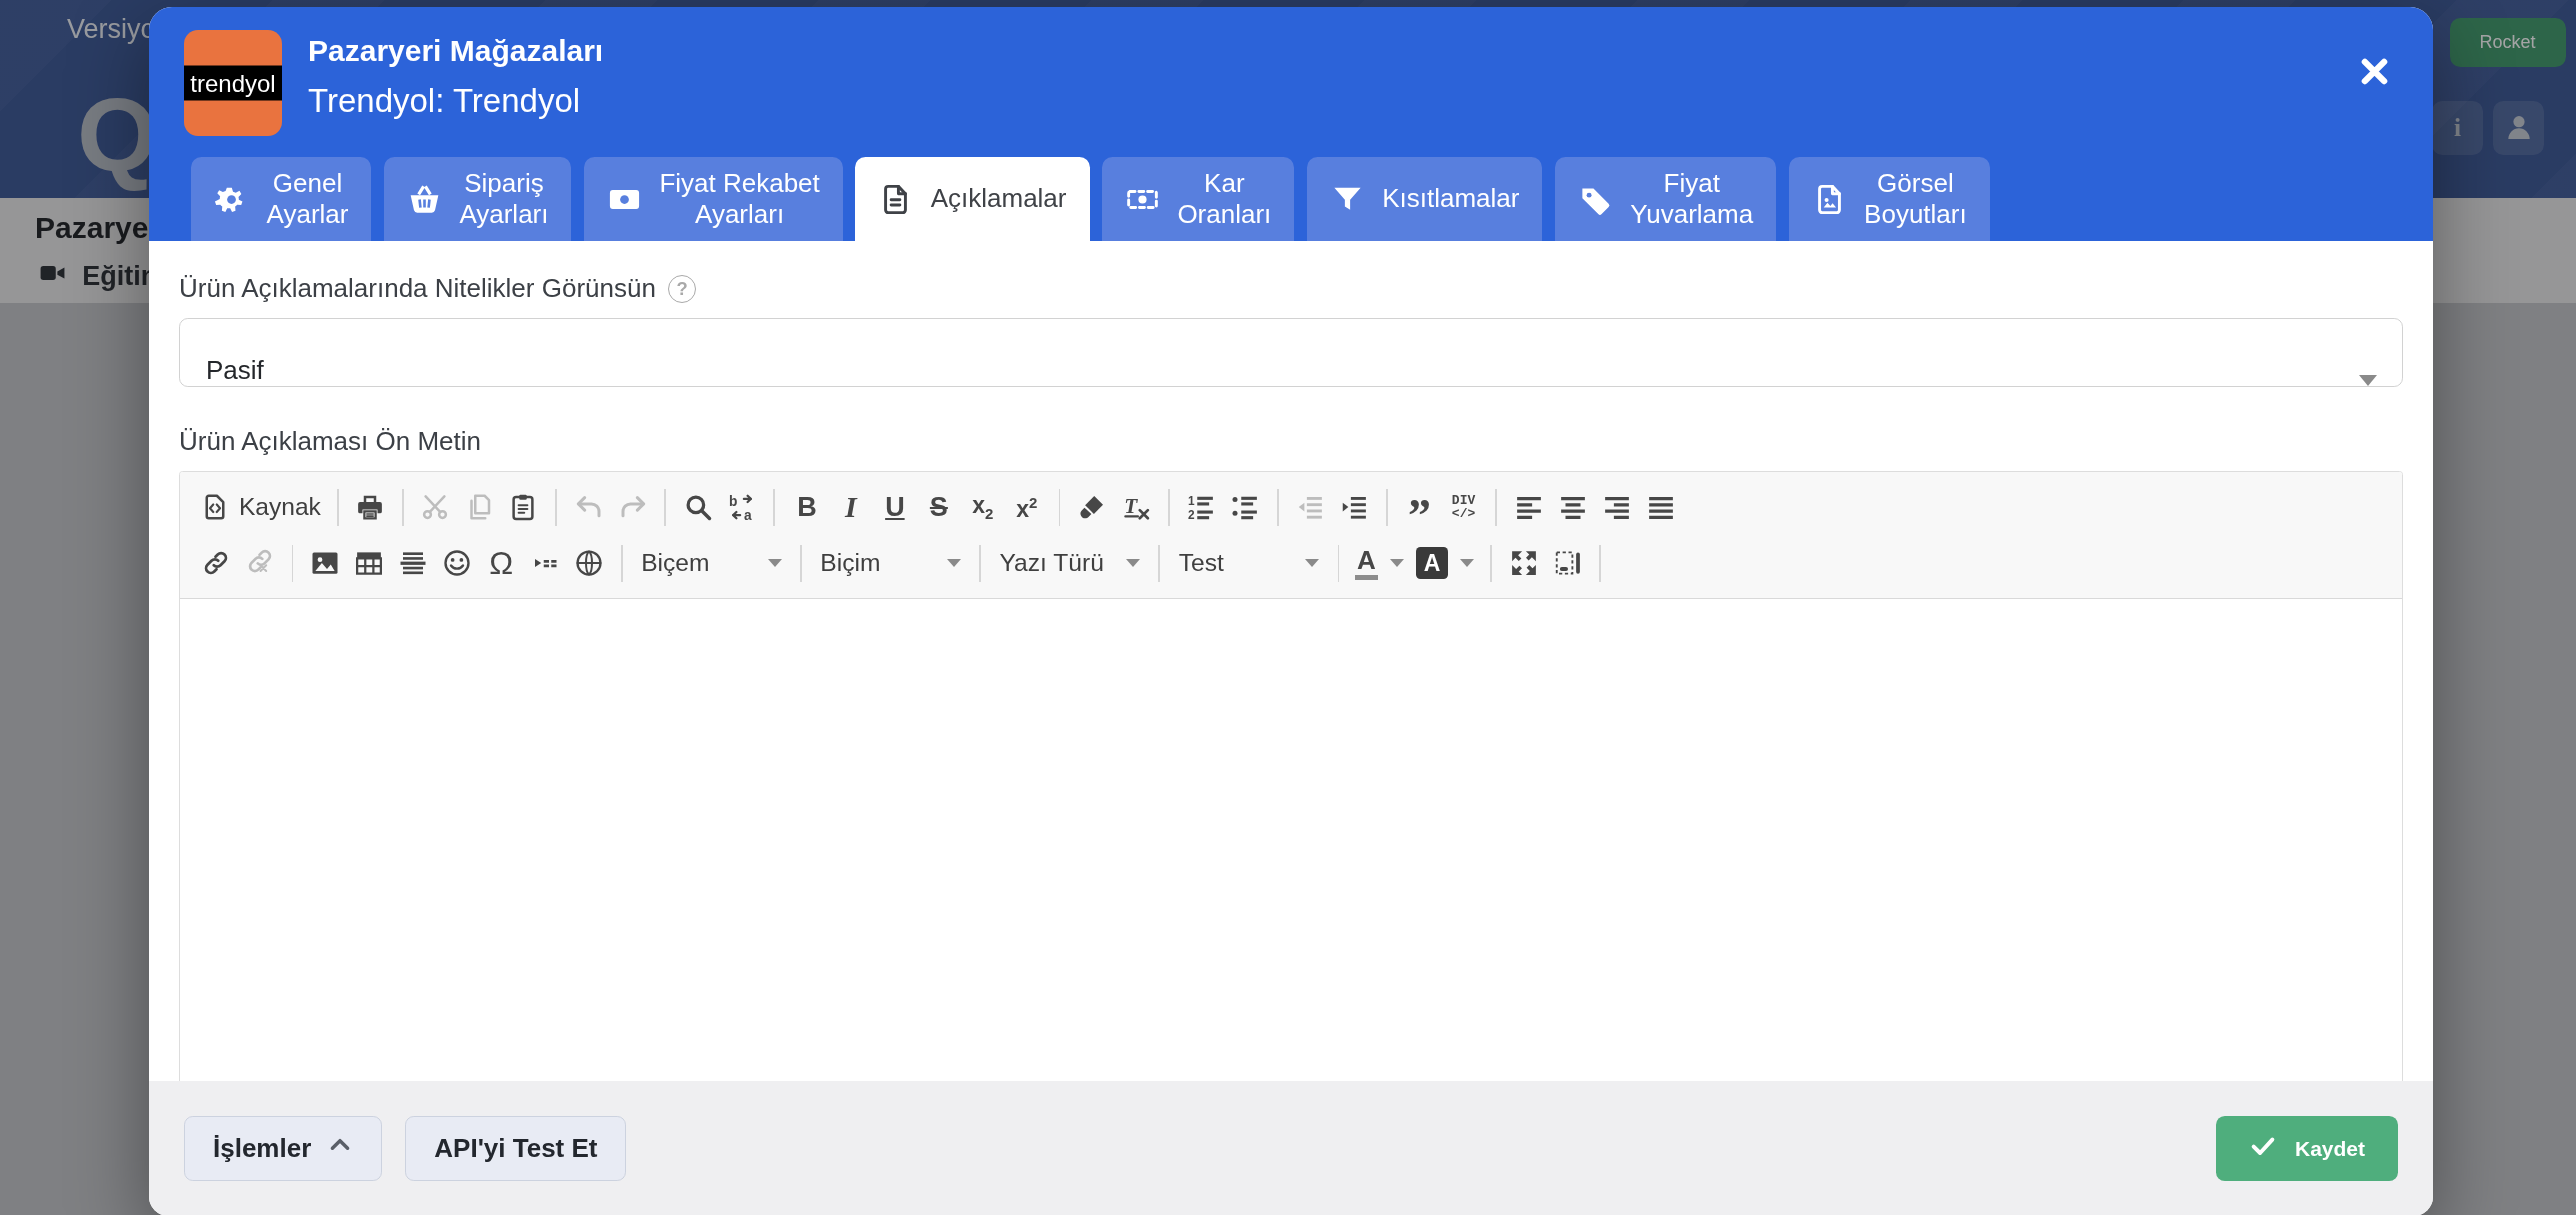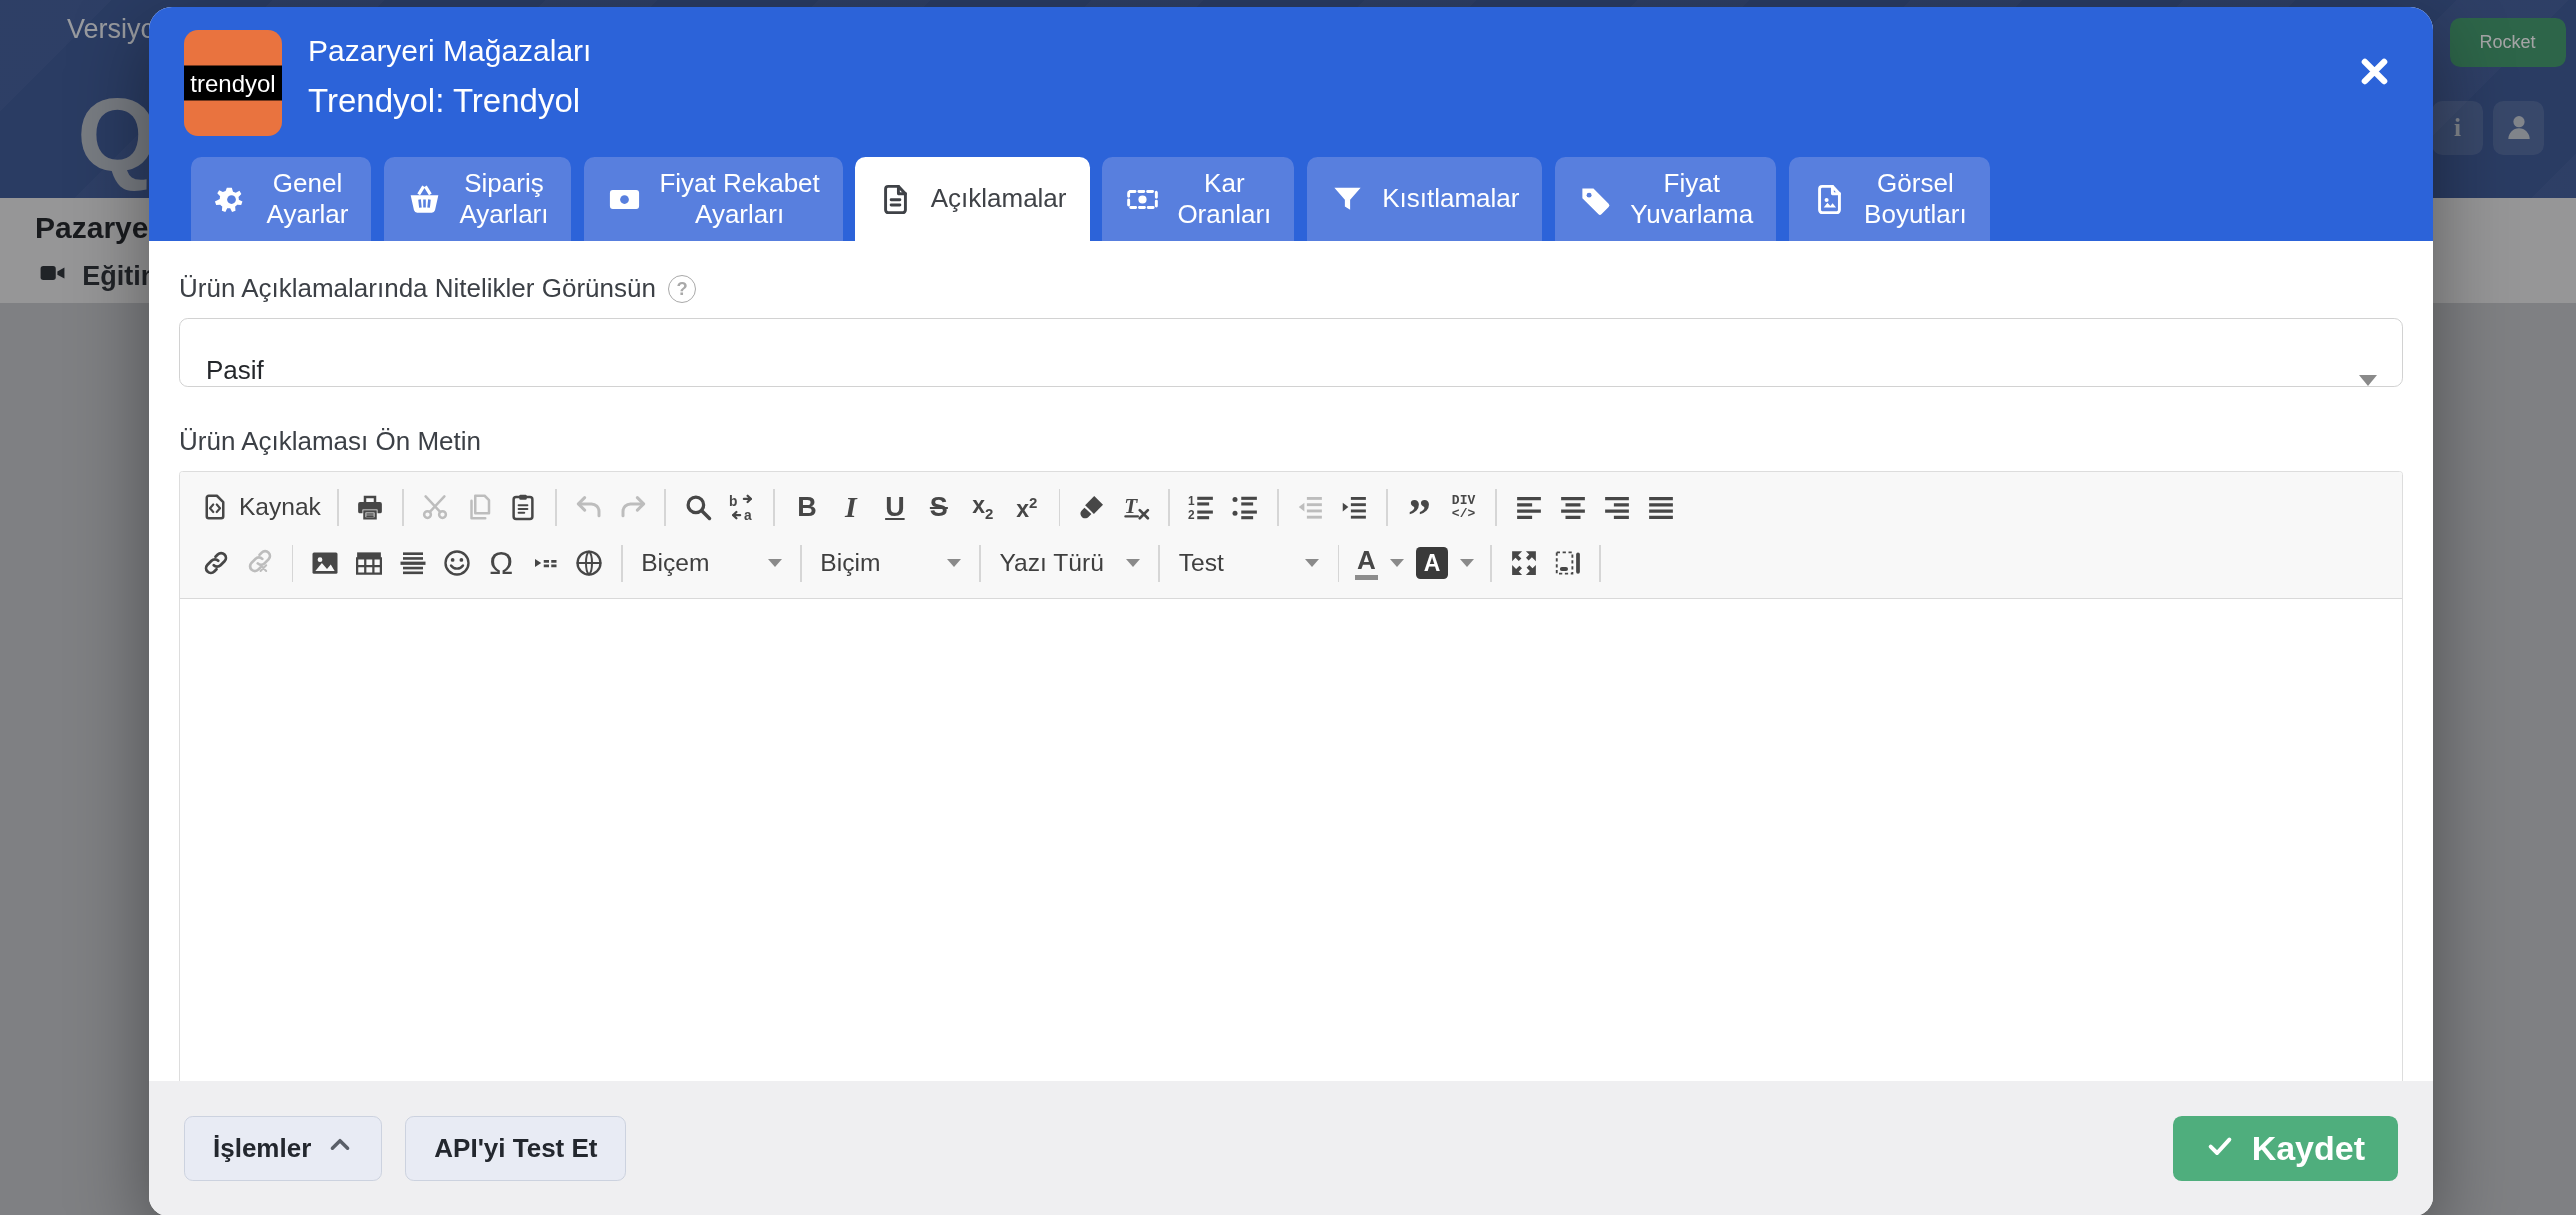--- a/index.html
+++ b/index.html
@@ -28,21 +28,21 @@
   
   .modal { position:absolute; left:149px; top:7px; width:2284px; height:1209px; z-index:10;
     border-radius:23px 23px 19.3px 19.3px; overflow:hidden; display:flex; flex-direction:column;
     box-shadow:0 26px 79px rgba(0,0,0,0.40); background:#fff; }
   .modal-header { background:#2c63d9; padding:23px 35px 0 35px; position:relative; flex:0 0 auto; }
   .mh-top { display:flex; gap:26px; }
   .tlogo { width:98px; height:106px; border-radius:14px; background:#e9733f; position:relative; overflow:hidden; flex:0 0 auto; }
   .tlogo .band { position:absolute; top:50%; transform:translateY(-50%); left:0; right:0; height:35px; background:#000;
     color:#fff; display:flex; align-items:center; justify-content:center; font-size:24px; }
   .mh-titles { padding-top:3.5px; color:#fff; }
-  .mh-title { font-size:30px; font-weight:normal; }
+  .mh-title { font-size:30px; font-weight:bold; }
   .mh-subtitle { font-size:33px; font-weight:normal; margin-top:14px; }
   .mh-close { position:absolute; top:46px; right:39px; width:39px; height:39px; color:#fff; cursor:pointer;
     display:flex; align-items:center; justify-content:center; }
   .mh-close svg { width:33px; height:33px; }
   .tabs { display:flex; gap:12.3px; align-items:stretch; margin-top:21px; padding-left:7px; }
   .tab { --tab-bg:#587fde; background:var(--tab-bg); color:#fff; border-radius:10.5px 10.5px 0 0;
     display:flex; align-items:center; gap:17.6px; padding:10.5px 23px; min-height:79px; font-size:26px; cursor:pointer; }
   .tab .ticon { display:flex; } .tab .ticon svg { width:35px; height:35px; }
   .tab .lbl { flex:1; text-align:center; line-height:1.22; white-space:nowrap; }
   .tab.active { --tab-bg:#ffffff; background:#fff; color:#3f4247; }
@@ -81,21 +81,21 @@
     border-top:8.8px solid #8a8a8a; margin-left:3.5px; }
   .tselect { display:flex; align-items:center; justify-content:space-between; min-width:158px; height:47px;
     padding:0 8.8px; font-size:24.6px; color:#3f3f3f; cursor:pointer; }
   .editor-content { height:539px; background:#fff; }
 
   .modal-footer { background:#efeff1; height:135px; flex:0 0 auto; display:flex; align-items:center; padding:0 35px; gap:23px; }
   .btn-light { height:65px; padding:0 28px; background:#e8ebf4; border:1.8px solid #ccd2df; border-radius:8.8px;
     font-size:26px; font-weight:bold; color:#23272e; display:flex; align-items:center; justify-content:center; gap:16px; cursor:pointer; }
   .btn-light svg { width:26px; height:26px; }
   .btn-save { margin-left:auto; height:65px; padding:0 33px; background:#4fae7d; border:none; border-radius:8.8px;
-    color:#fff; font-size:34px; font-weight:bold; display:flex; align-items:center; justify-content:space-between; gap:17.6px; cursor:pointer; }
+    color:#fff; font-size:21px; font-weight:bold; display:flex; align-items:center; justify-content:space-between; gap:17.6px; cursor:pointer; }
   .btn-save svg { width:28px; height:28px; }
 </style>
 </head>
 <body>
 
 <div class="stage">
 
   <div class="bg-topbar"></div>
   <div class="bg-version">Versiyon 5.1</div>
   <div class="bg-logo">QLU</div>

